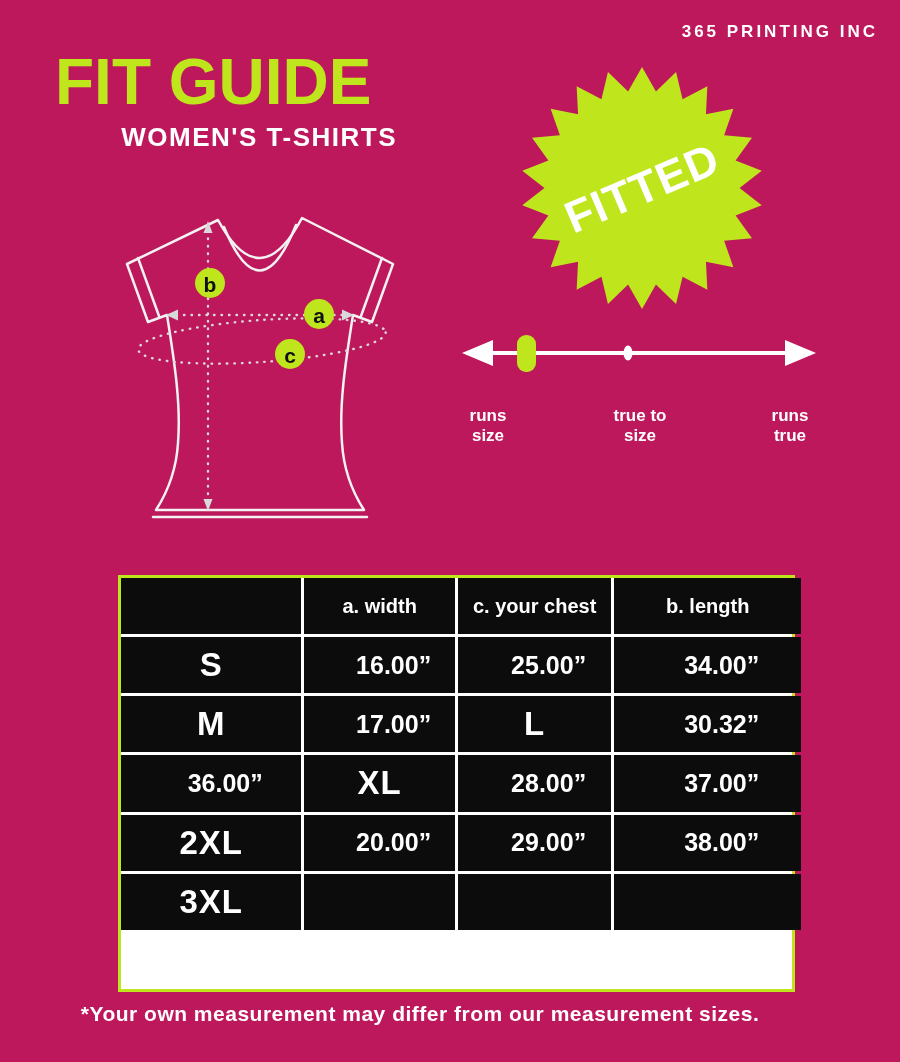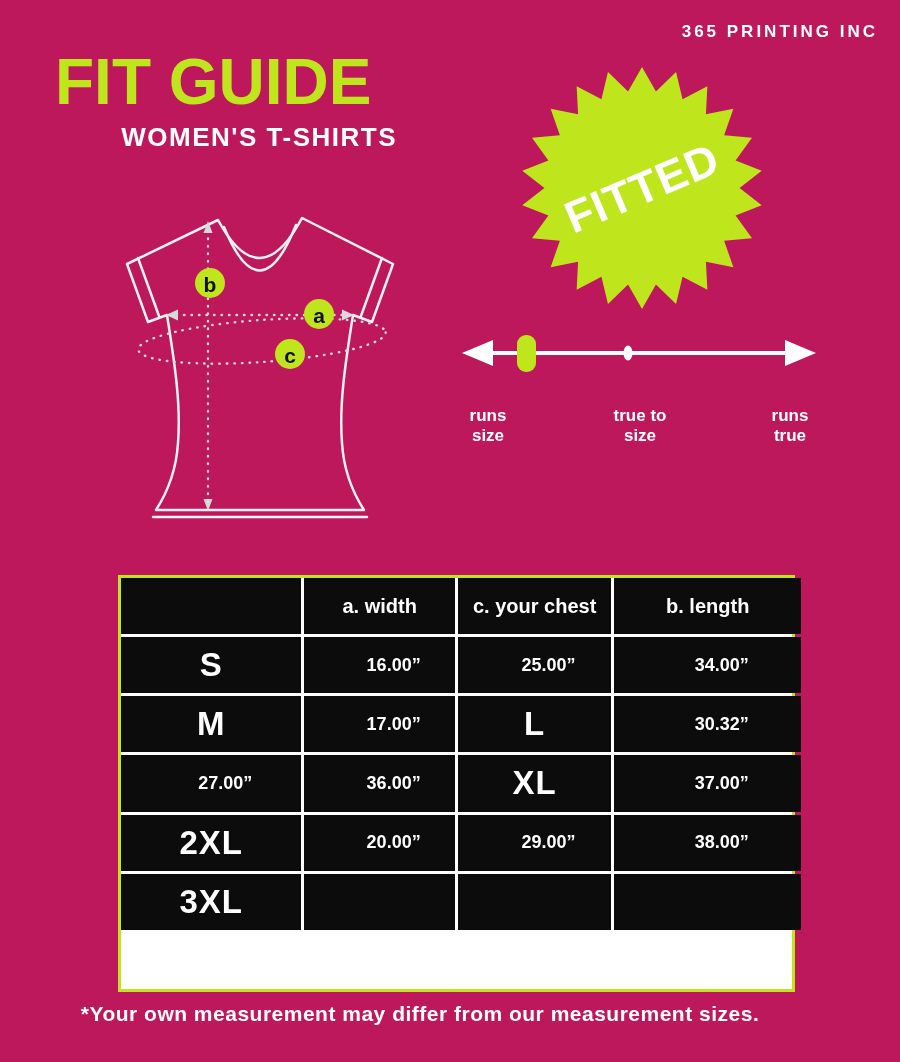--- a/index.html
+++ b/index.html
@@ -41,21 +41,21 @@
     grid-template-rows:repeat(7,1fr);
     background:#fff;gap:3px;border:3px solid var(--accent);
     box-sizing:border-box;
   }
   .cell{
     background:#0c0c0c;display:flex;align-items:center;justify-content:center;
     font-weight:bold;color:#fff;
   }
   .cell.head{font-size:20px;}
   .cell.size{font-size:33px;letter-spacing:1px;}
-  .cell.val{font-size:18px;padding-left:28px;}
+  .cell.val{font-size:25px;padding-left:28px;}
   
   .footnote{
     position:absolute;top:1002px;left:0;width:840px;text-align:center;
     font-size:21px;font-weight:bold;letter-spacing:0.5px;color:#fff;
   }
 </style>
 </head>
 <body>
 
 <div class="page" style="--accent:#bfe51d;">
@@ -135,24 +135,24 @@
     <div class="cell size">S</div>
     <div class="cell val">16.00”</div>
     <div class="cell val">25.00”</div>
     <div class="cell val">34.00”</div>
 
     <div class="cell size">M</div>
     <div class="cell val">17.00”</div>
 
     <div class="cell size">L</div>
     <div class="cell val">30.32”</div>
-    <div class="cell val">27.00”</div>
     <div class="cell val">36.00”</div>
 
     <div class="cell size">XL</div>
+    <div class="cell val">28.00”</div>
     <div class="cell val">37.00”</div>
 
     <div class="cell size">2XL</div>
     <div class="cell val">20.00”</div>
     <div class="cell val">29.00”</div>
     <div class="cell val">38.00”</div>
 
     <div class="cell size">3XL</div>
     <div class="cell val"></div>
     <div class="cell val"></div>

